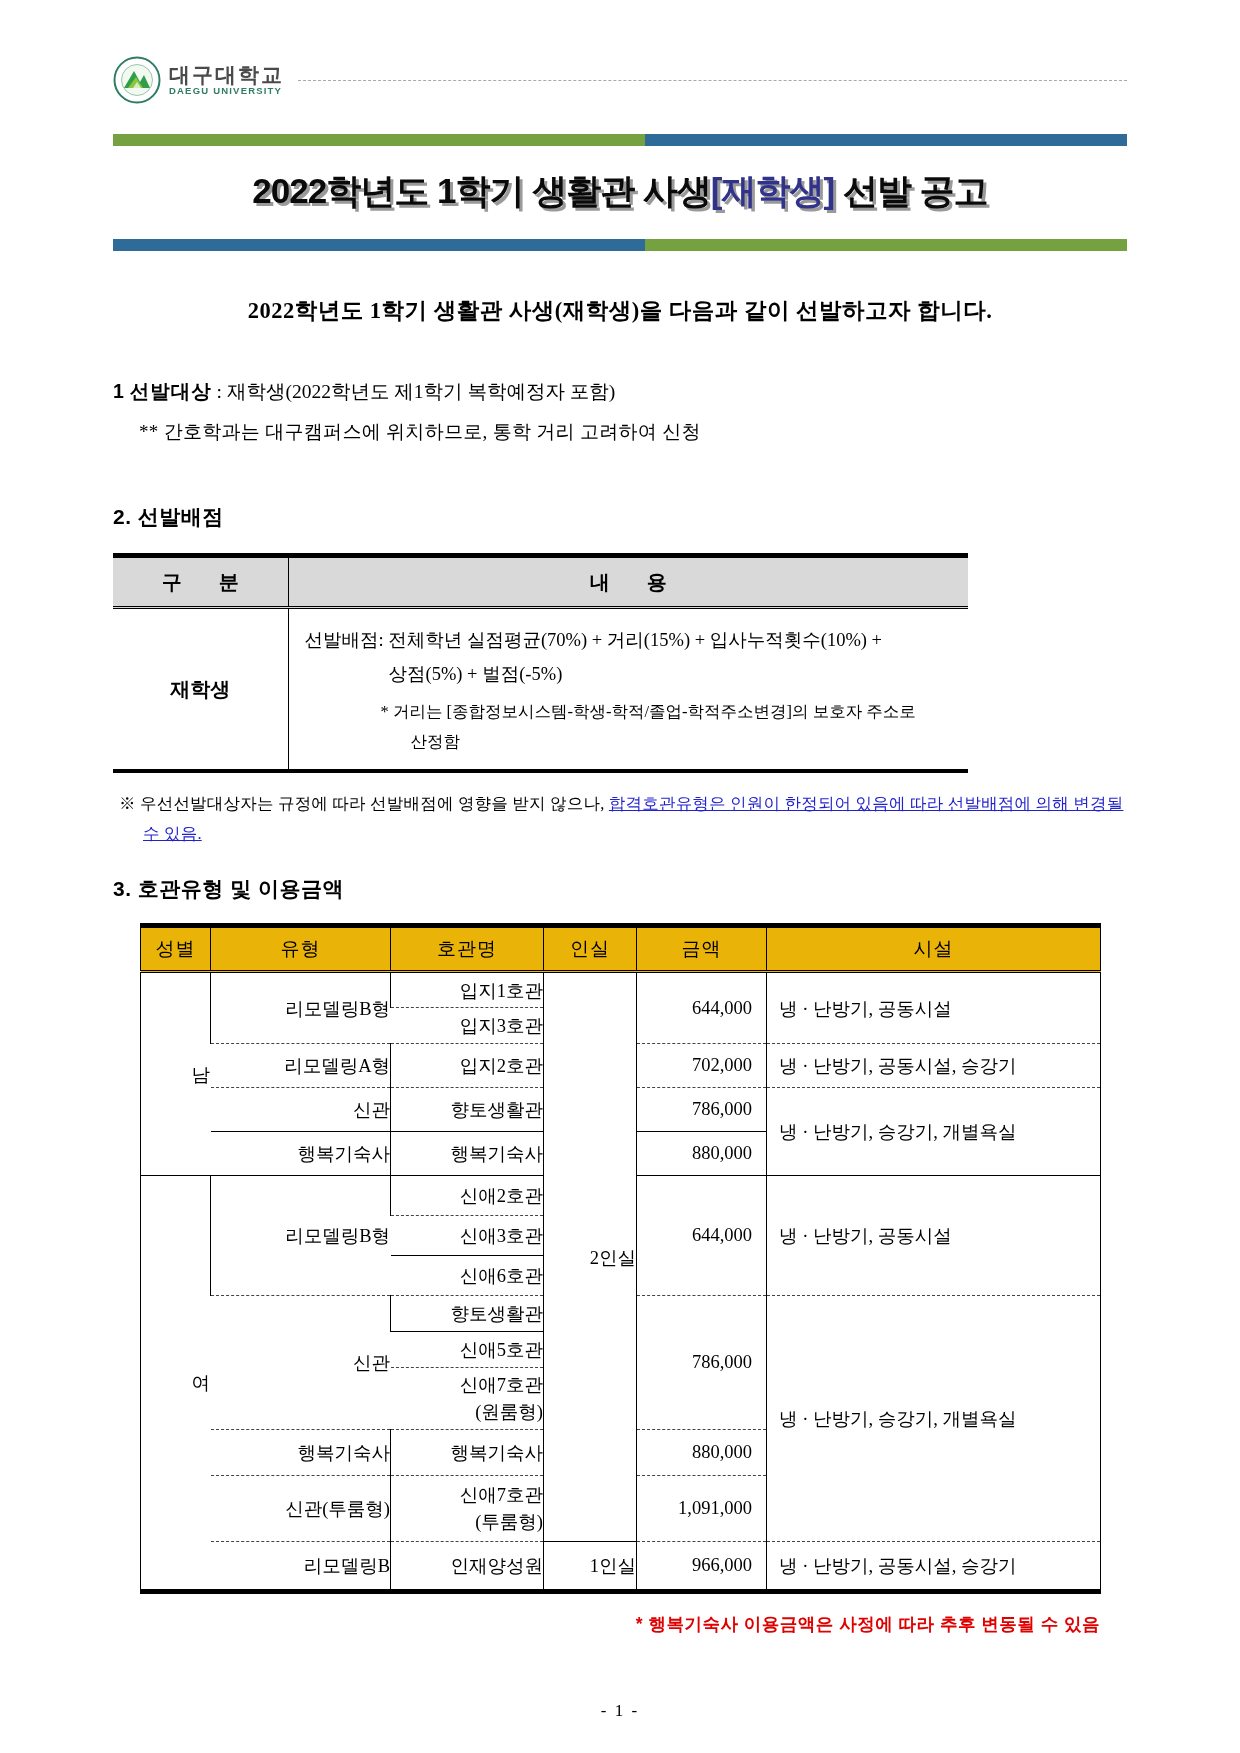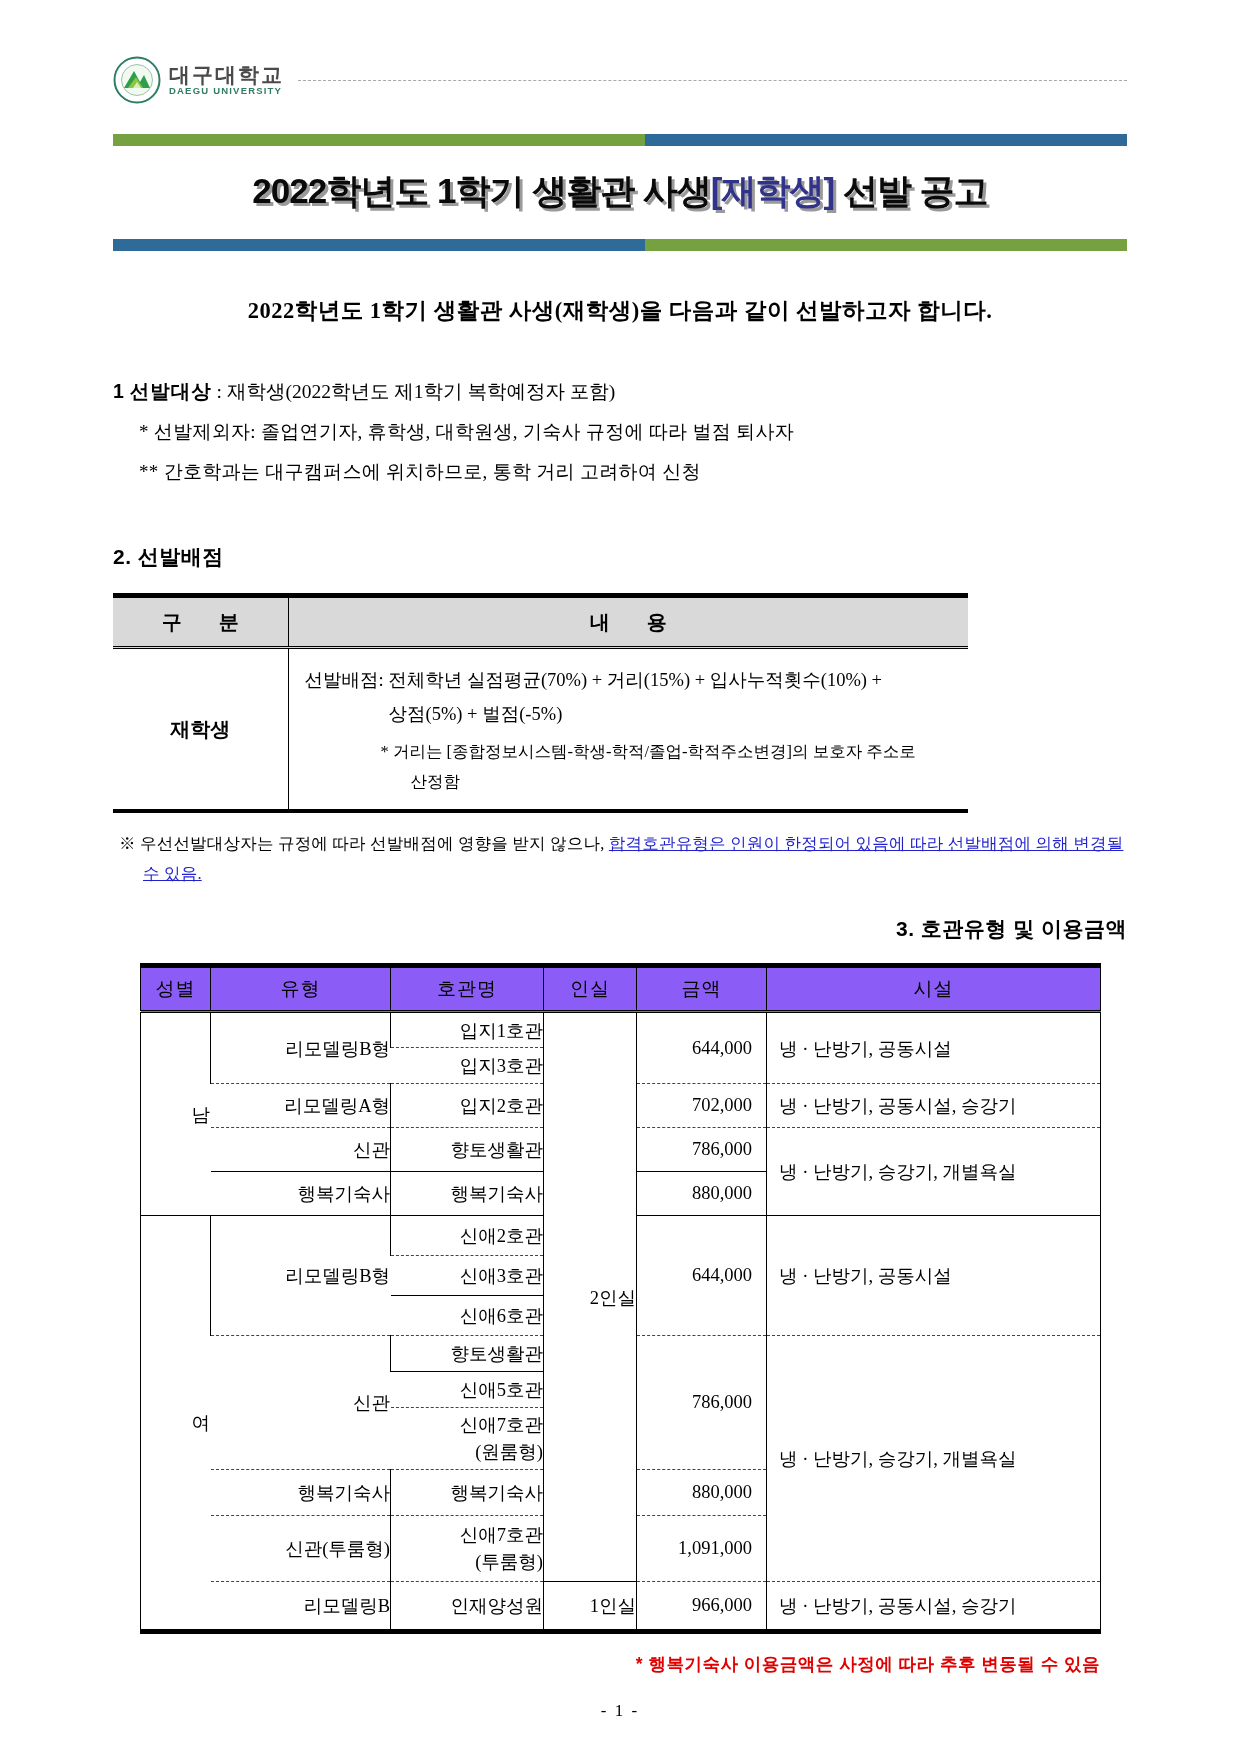--- a/index.html
+++ b/index.html
@@ -47,21 +47,21 @@
   .sec1 { margin-top:52px; font-size:19px; }
   .sec1-head { font-size:19.5px; }
   .sec1-head .b { font-family:"Liberation Sans","DejaVu Sans",sans-serif; font-weight:800; letter-spacing:1px; }
   .sec1 .sub { margin:14px 0 0 26px; font-size:19px; letter-spacing:0.3px; }
   
   .sec-head {
     font-family:"Liberation Sans","DejaVu Sans",sans-serif;
     font-weight:800; font-size:21px; letter-spacing:0.5px;
   }
   .sec2-head { margin-top:58px; }
-  .sec3-head { margin-top:26px;text-align:right; }
+  .sec3-head { margin-top:26px; }
   
   table { border-collapse:collapse; table-layout:fixed; }
   .t1 { width:855px; margin-top:22px; border-top:5px solid #000; border-bottom:4px solid #000; }
   .t1 th {
     background:#D9D9D9; height:52px; font-size:20px; font-weight:bold;
     letter-spacing:0.8em; text-indent:0.8em;
     border-bottom:3px double #000; border-left:1px solid #000;
   }
   .t1 th:first-child { border-left:none; }
   .t1 td { vertical-align:middle; }
@@ -81,21 +81,21 @@
   .score-note .blue { color:#2222CC; text-decoration:underline; }
   
   .t2-wrap { margin-left:27px; width:960px; }
   .t2 {
     width:960px; margin-top:20px;
     border-top:5px solid #000; border-bottom:5px solid #000;
     border-left:1px solid #000; border-right:1px solid #000;
     font-size:18.5px;
   }
   .t2 th {
-    background:#8b5cf6; height:46px; font-weight:normal; font-size:19px;
+    background:#eab308; height:46px; font-weight:normal; font-size:19px;
     border-left:1px solid #000; border-bottom:3px double #000;
     letter-spacing:1px;
   }
   .t2 td { text-align:right; vertical-align:middle; border-left:1px solid #000; }
   .t2 th:first-child, .t2 td:first-child { border-left:none; }
   .t2 .price { text-align:right; padding-right:14px; }
   .t2 .fac { text-align:left; padding-left:12px; }
   .t2 .two-line span { display:block; line-height:27px; }
   .bt-dash { border-top:1px dashed #444; }
   .bt-solid { border-top:1px solid #000; }
@@ -141,21 +141,20 @@
   <div class="doc-title"><span>2022학년도 1학기 생활관 사생</span><span class="hl">[재학생]</span><span> 선발 공고</span></div>
   <div class="bar bar-bottom">
     <span class="seg-blue"></span>
     <span class="seg-green"></span>
   </div>
 
   <p class="intro">2022학년도 1학기 생활관 사생(재학생)을 다음과 같이 선발하고자 합니다.</p>
 
   <div class="sec1">
     <div class="sec1-head"><span class="b">1</span> <span class="b">선발대상</span><span> : 재학생(2022학년도 제1학기 복학예정자 포함)</span></div>
-    <div class="sub">* 선발제외자: 졸업연기자, 휴학생, 대학원생, 기숙사 규정에 따라 벌점 퇴사자</div>
     <div class="sub">** 간호학과는 대구캠퍼스에 위치하므로, 통학 거리 고려하여 신청</div>
   </div>
 
   <div class="sec-head sec2-head">2. 선발배점</div>
 
   <table class="t1">
     <colgroup>
         <col style="width:175px">
         <col>
       </colgroup>

